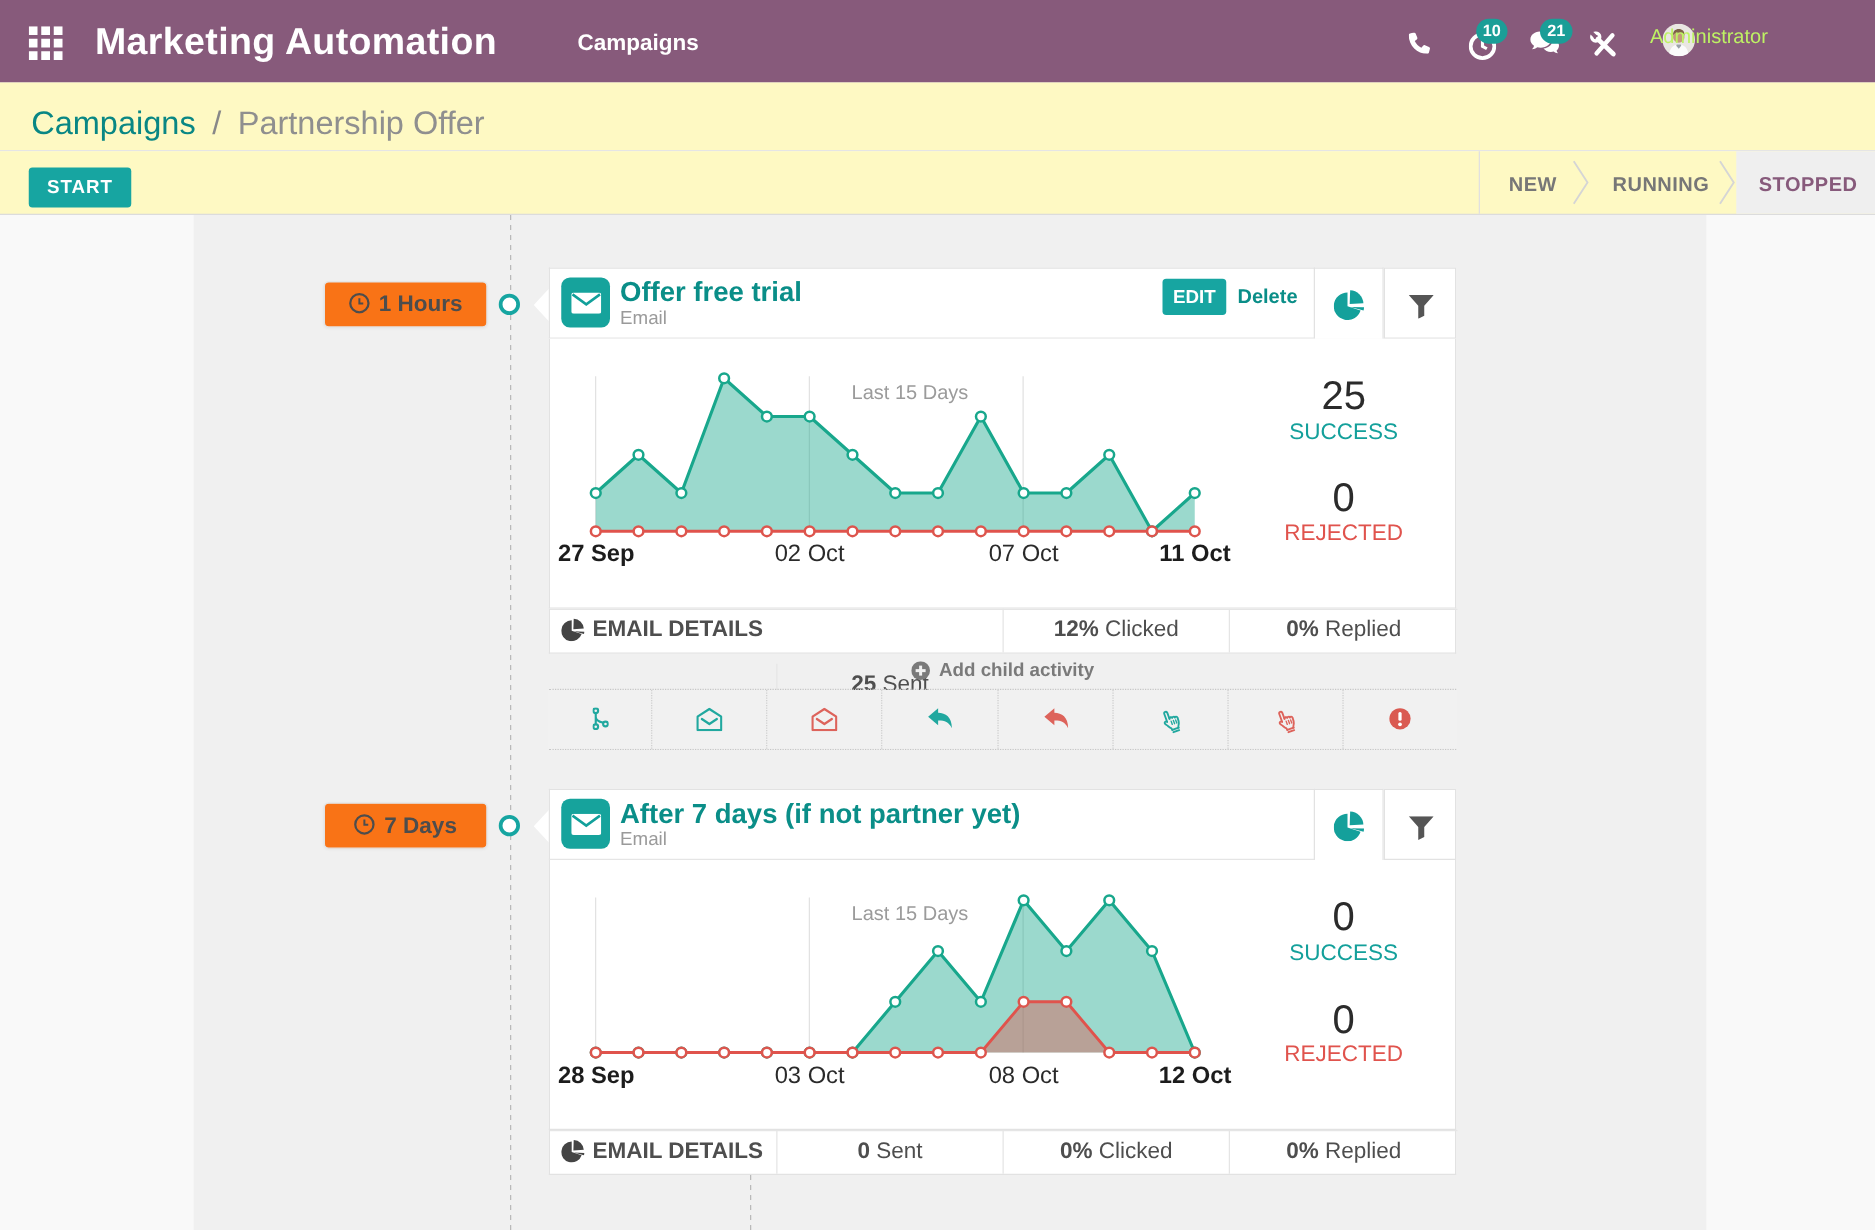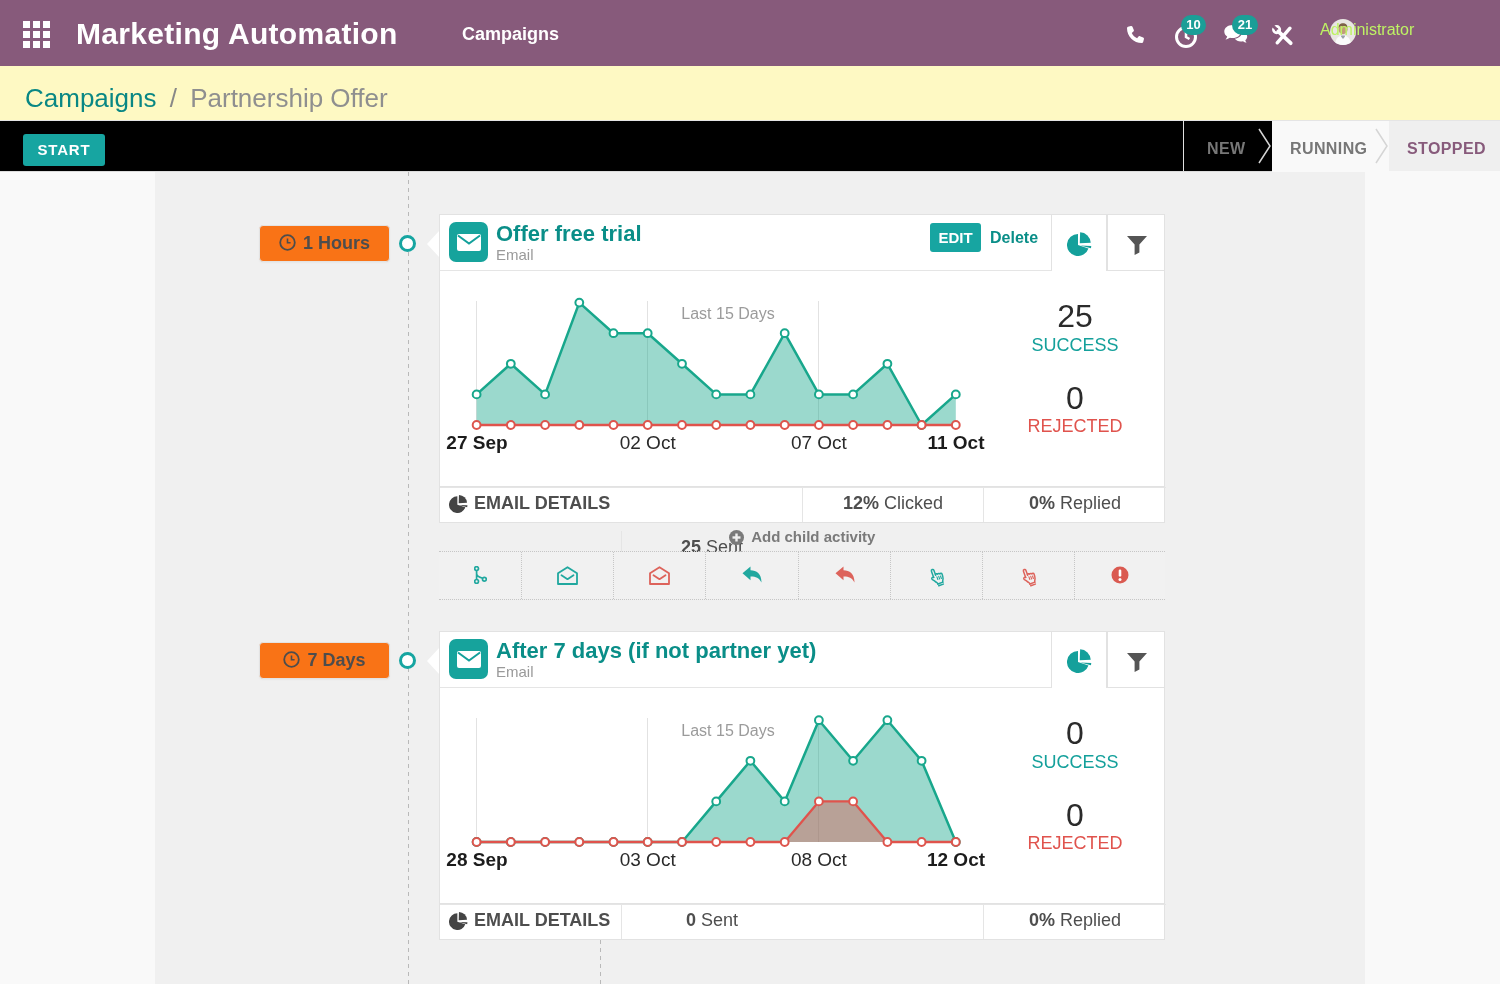--- a/index.html
+++ b/index.html
@@ -14,21 +14,21 @@
 #adminname { left:1320px; top:21px; color:#bef264; font-size:16px; font-weight:400; }
 
 
 #crumbrow { left:0; top:66px; width:1500px; height:55px; background:#fef9c3; border-bottom:1px solid #e5e5e5; }
 #crumbs { left:25px; top:17px; font-size:26px; }
 #crumbs .c1 { color:#098784; }
 #crumbs .sep { color:#888; padding:0 6px; }
 #crumbs .c2 { color:#8f8f8f; }
 
 
-#statusrow { left:0; top:121px; width:1272px; height:51px; background:#000000; border-bottom:1px solid #dcdcdc; }
+#statusrow { left:0; top:121px; width:1500px; height:51px; background:#fef9c3; border-bottom:1px solid #dcdcdc; }
 #startbtn { left:23px; top:13px; width:82px; height:32px; background:#17a5a1; color:#fff; font-size:15px; font-weight:700; text-align:center; line-height:32px; letter-spacing:0.8px; border-radius:3px; }
 #pipeline { left:1183px; top:0; width:317px; height:50px; border-left:1px solid #e0e0e0; }
 #pipeline .st { position:absolute; top:3px; height:50px; line-height:50px; font-size:16px; font-weight:700; color:#777; letter-spacing:0.4px; }
 #st-stopped-bg { position:absolute; left:205px; top:0; width:112px; height:50px; background:#efefef; }
 
 
 #canvas { left:155px; top:172px; width:1210px; height:812px; background:#f0f0f0; }
 .dashline { position:absolute; width:1px; background-image:repeating-linear-gradient(to bottom,#b9b9b9 0px,#b9b9b9 4px,transparent 4px,transparent 8px); }
 
 
@@ -413,15 +413,16 @@
 
   <div class="cardbox" style="left:0; top:273px; width:726px; height:36px; border-top:none;">
     <div class="abs" style="left:0; top:0; width:726px; height:1px; background:#e5e5e5;"></div>
     <div class="ftcell" style="left:0; width:181px; text-align:left; padding-left:9px; font-weight:700; color:#4e4e4e;">
       <svg style="vertical-align:-3.5px; margin-right:6px;" width="19" height="19" viewBox="0 0 100 100">
         <path fill="#444" d="M44.0,56.0 L85.8,69.6 A44,44 0 1 1 44.0,12.0 Z"></path>
         <path fill="#444" d="M51.0,49.0 L52.5,5.0 A44,44 0 0 1 94.9,46.7 Z"></path>
         <path fill="#444" d="M53.0,58.0 L97.0,59.5 A44,44 0 0 1 95.5,69.4 Z"></path>
       </svg>EMAIL DETAILS</div>
     <div class="ftcell" style="left:181px; width:181px; border-left:1px solid #e5e5e5;"><b>0</b> Sent</div>
+    <div class="ftcell" style="left:362px; width:181px; border-left:1px solid #e5e5e5;"><b>0%</b> Clicked</div>
     <div class="ftcell" style="left:543px; width:183px; border-left:1px solid #e5e5e5;"><b>0%</b> Replied</div>
   </div>
 </div>
 
 </body></html>

